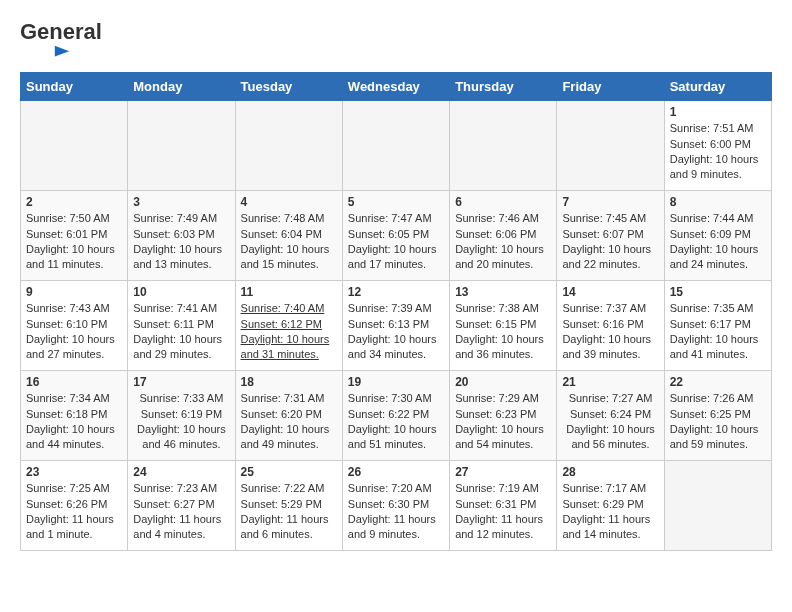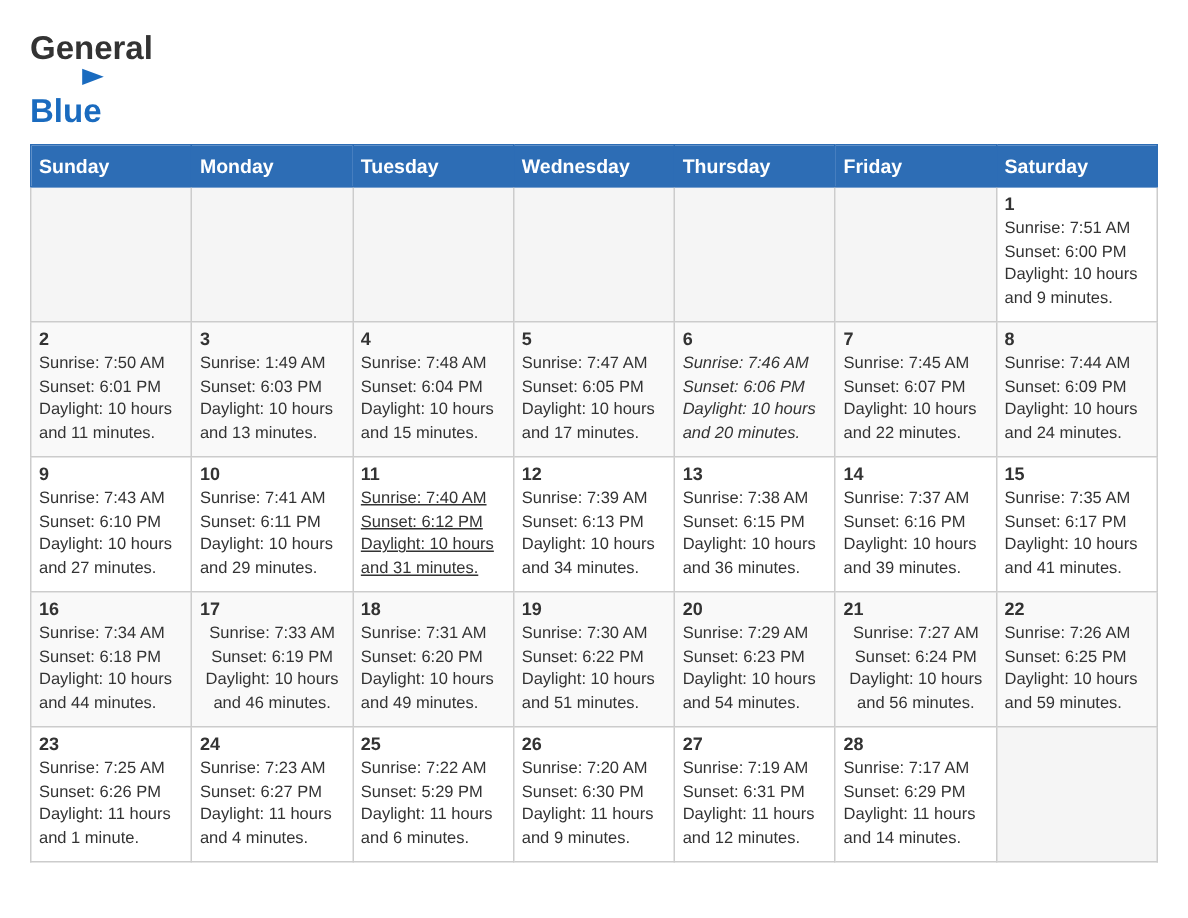--- a/index.html
+++ b/index.html
@@ -89,21 +89,20 @@
 
 <div class="header">
   <div class="logo">
     <div>
       <div style="display:flex;align-items:center;flex-direction:column;">
         <span class="logo-text logo-general">General</span>
         <svg class="logo-icon" viewBox="0 0 20 20">
           <polygon points="2,2 18,8 2,14" fill="#1a6bbf"></polygon>
         </svg>
       </div>
-      <div class="logo-text logo-blue">Blue</div>
     </div>
   </div>
   <div class="title-block">
     <div class="month-title"></div>
     <div class="location"></div>
   </div>
 </div>
 
 <table>
   <thead>
@@ -136,42 +135,42 @@
       <tr>
         <td>
           <span class="day-num">2</span>
           <div class="day-info" style="white-space: pre-line;">Sunrise: 7:50 AM
 Sunset: 6:01 PM
 Daylight: 10 hours
 and 11 minutes.</div>
         </td>
         <td>
           <span class="day-num">3</span>
-          <div class="day-info" style="white-space: pre-line;">Sunrise: 1:49 AM
+          <div class="day-info" style="white-space: pre-line;">Sunrise: 7:49 AM
 Sunset: 6:03 PM
 Daylight: 10 hours
 and 13 minutes.</div>
         </td>
         <td>
           <span class="day-num">4</span>
           <div class="day-info" style="white-space: pre-line;">Sunrise: 7:48 AM
 Sunset: 6:04 PM
 Daylight: 10 hours
 and 15 minutes.</div>
         </td>
         <td>
           <span class="day-num">5</span>
           <div class="day-info" style="white-space: pre-line;">Sunrise: 7:47 AM
 Sunset: 6:05 PM
 Daylight: 10 hours
 and 17 minutes.</div>
         </td>
         <td>
           <span class="day-num">6</span>
-          <div class="day-info" style="white-space: pre-line; font-style: italic;">Sunrise: 7:46 AM
+          <div class="day-info" style="white-space: pre-line;">Sunrise: 7:46 AM
 Sunset: 6:06 PM
 Daylight: 10 hours
 and 20 minutes.</div>
         </td>
         <td>
           <span class="day-num">7</span>
           <div class="day-info" style="white-space: pre-line;">Sunrise: 7:45 AM
 Sunset: 6:07 PM
 Daylight: 10 hours
 and 22 minutes.</div>

